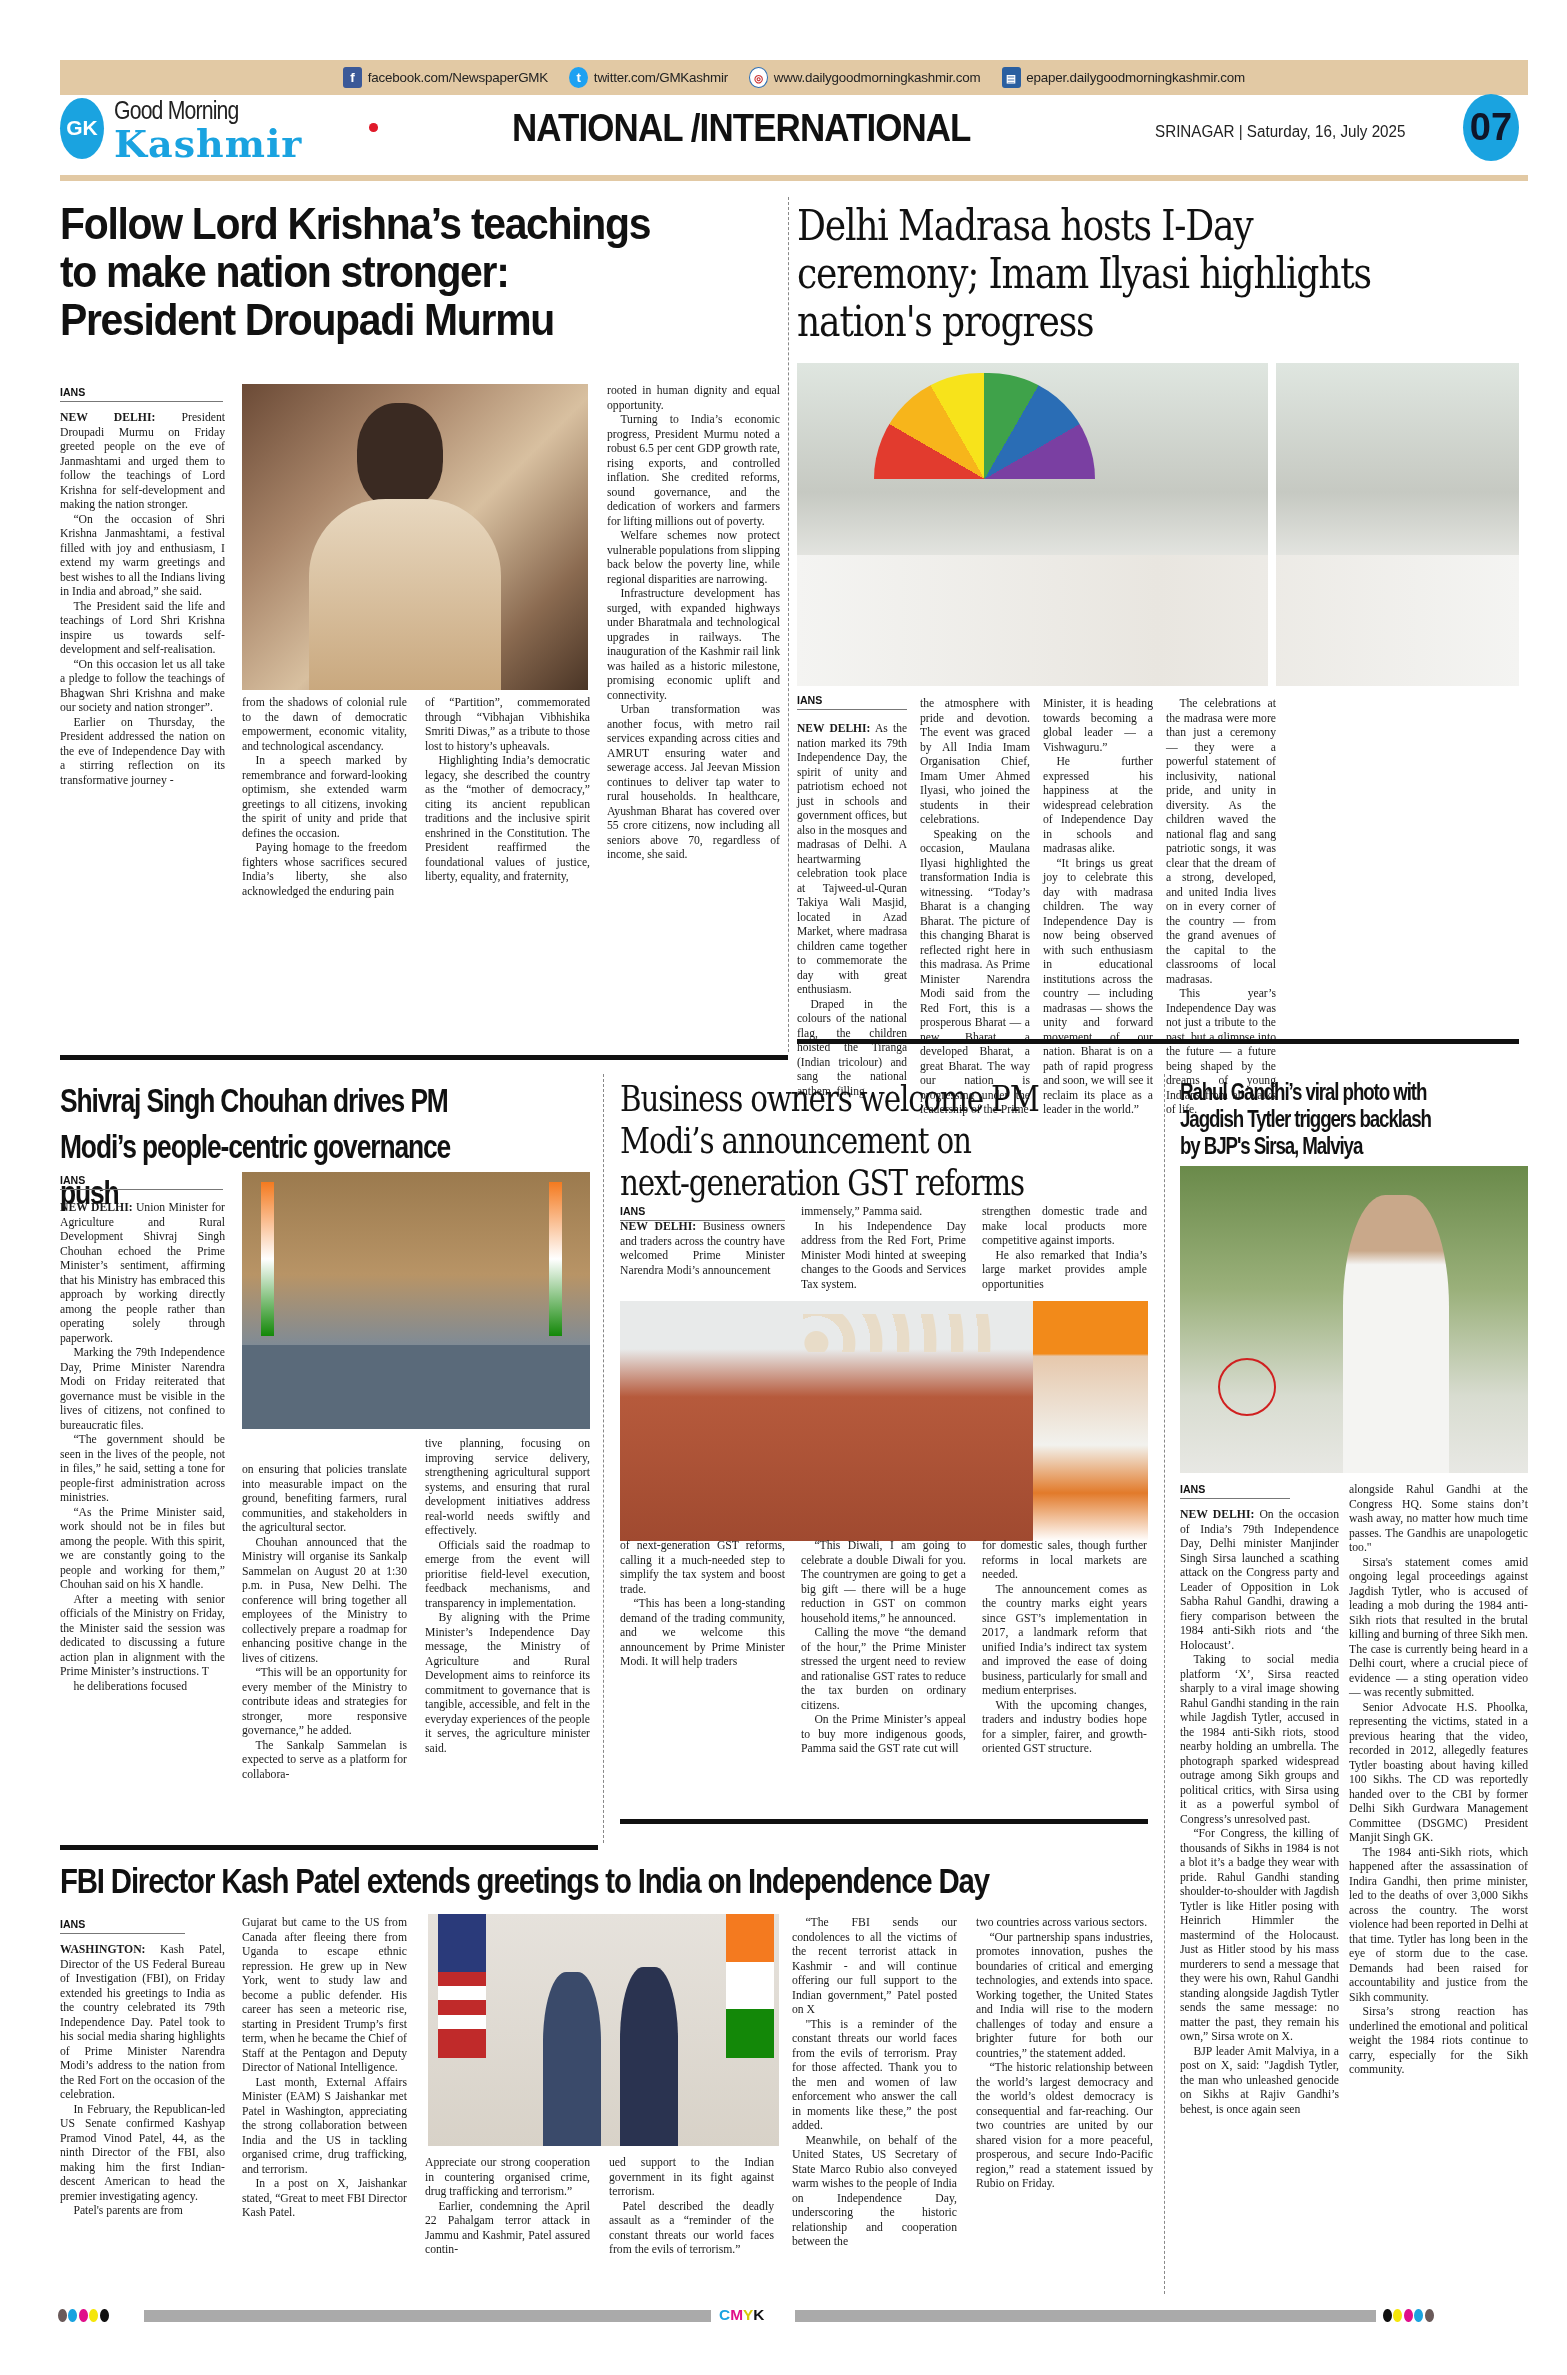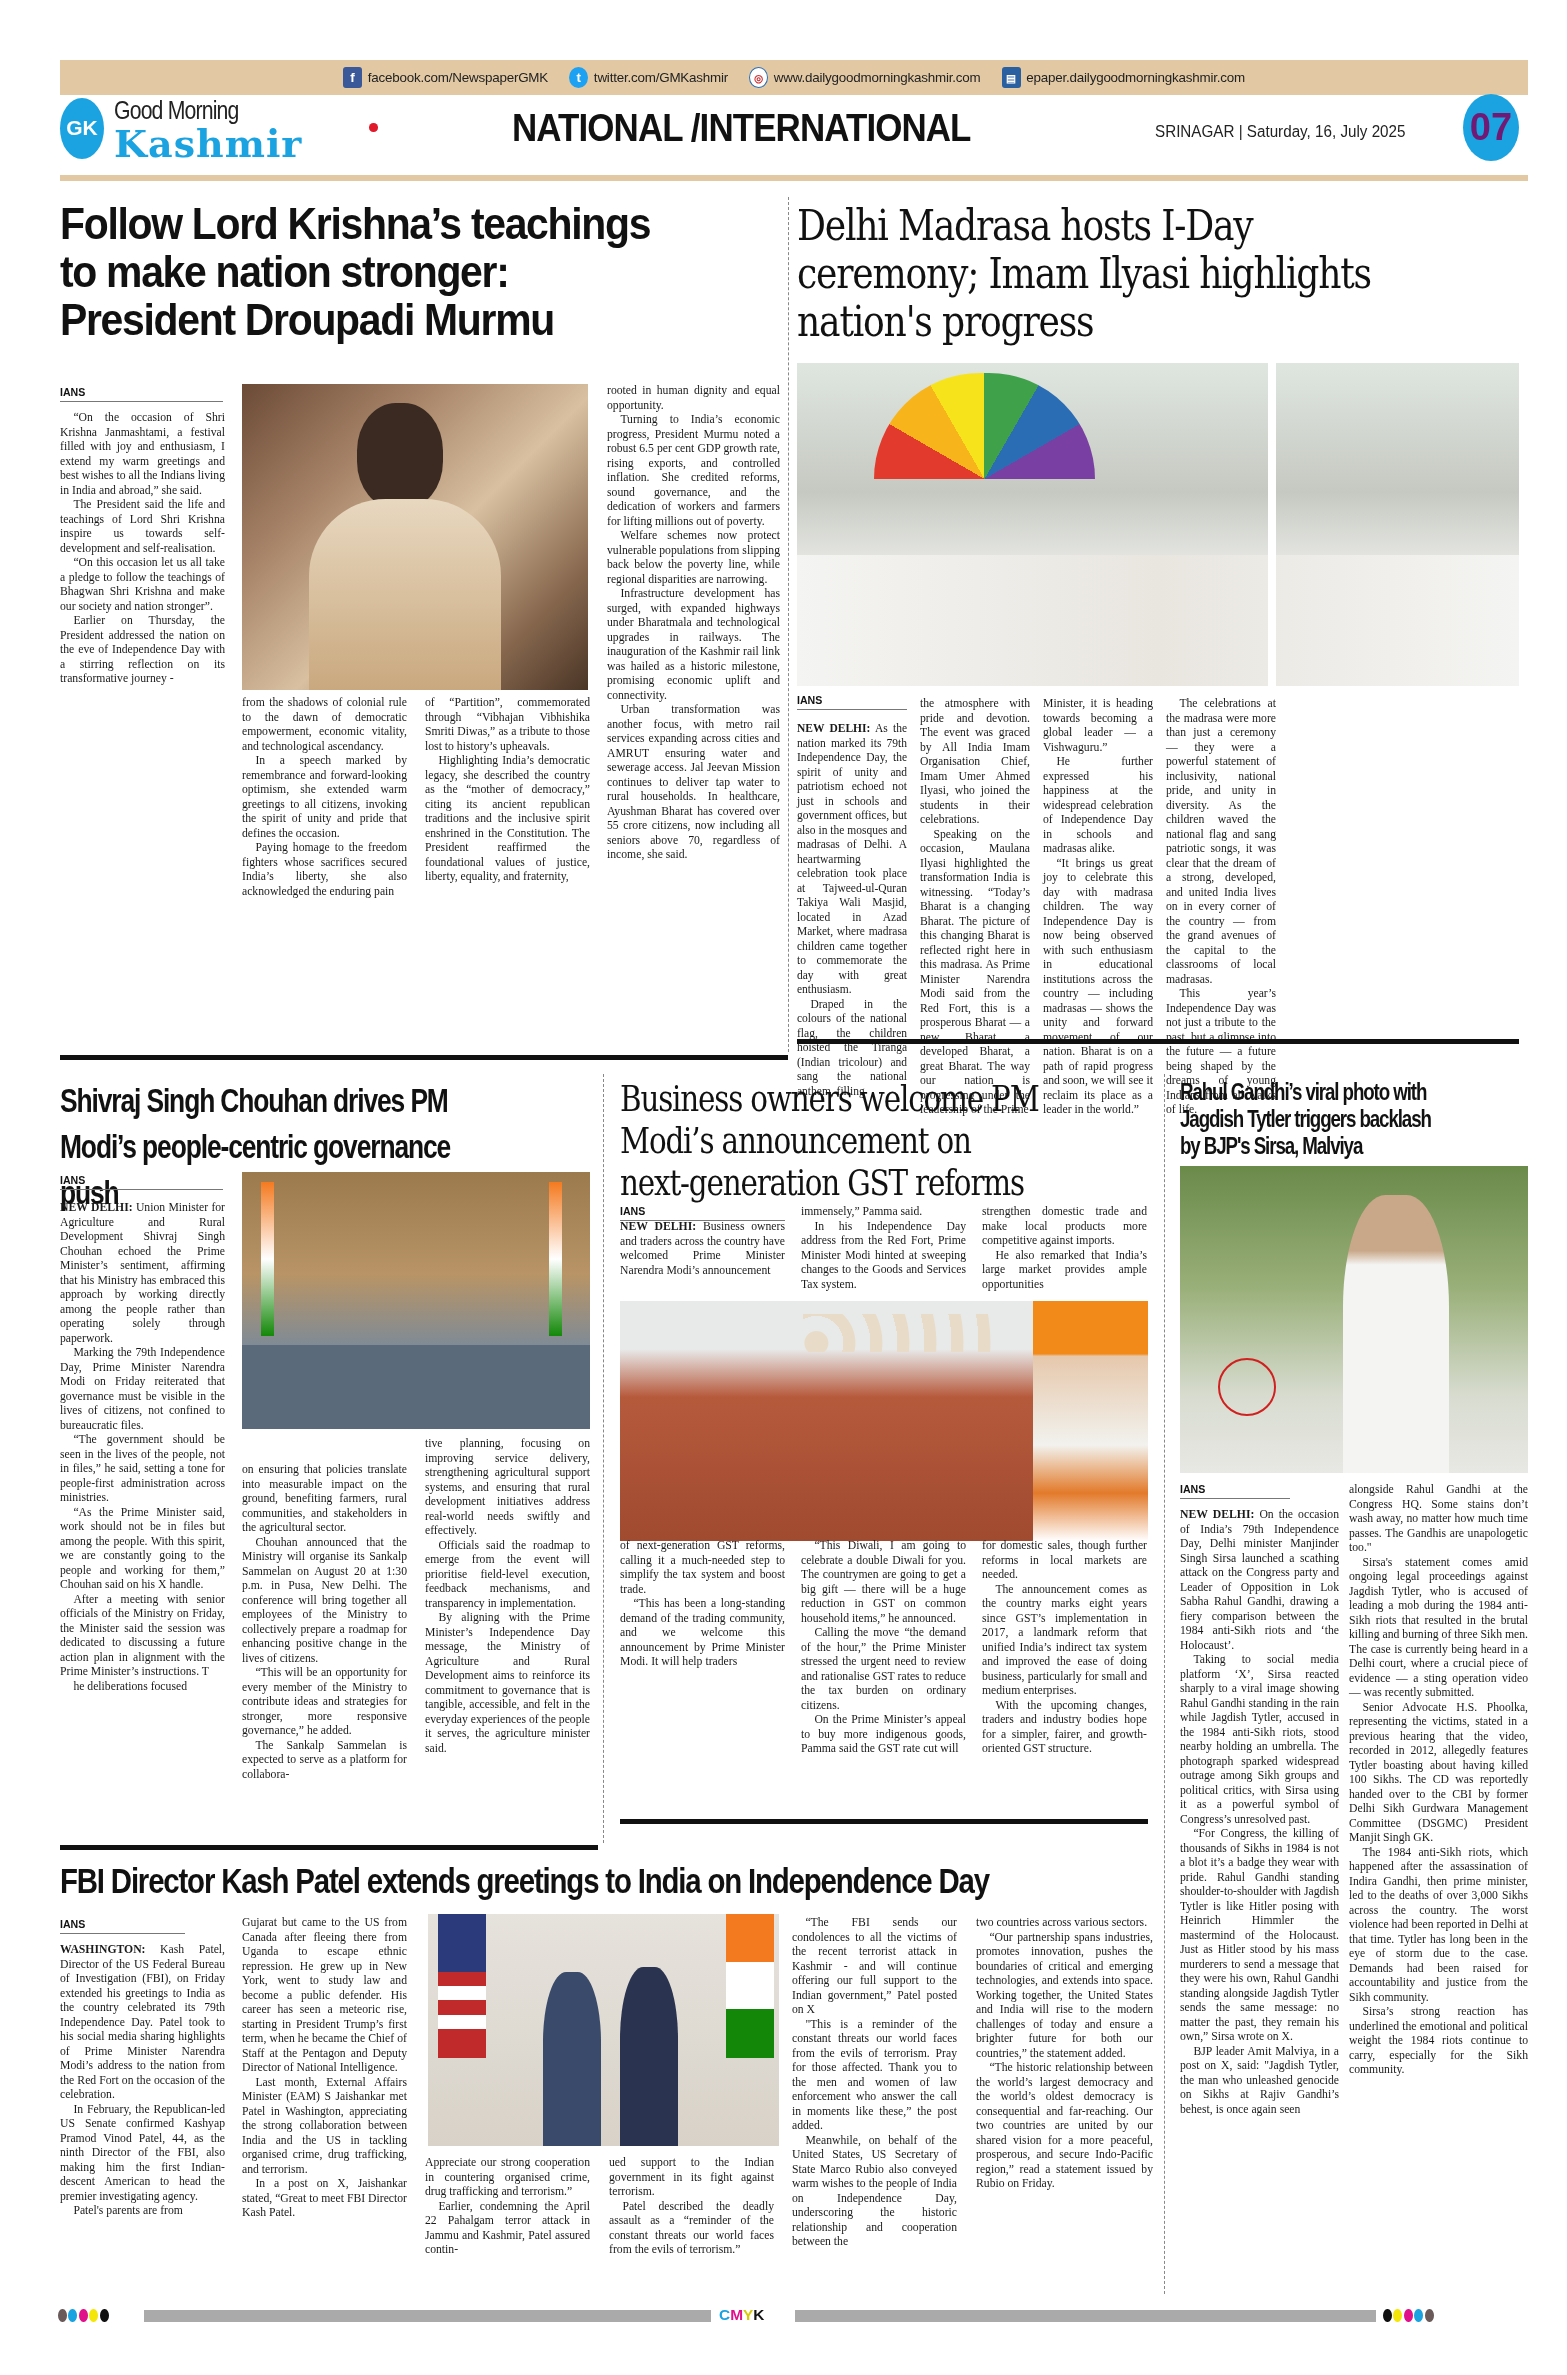--- a/index.html
+++ b/index.html
@@ -9,21 +9,21 @@
 .topbar .link{display:flex;align-items:center;gap:5.8px}
 .ico{width:19px;height:21px;border-radius:2.9px;display:inline-flex;align-items:center;justify-content:center;color:#fff;font-weight:bold;font-size:13.4px}
 .fb{background:#3b5998}.tw{background:#1da1f2;border-radius:50%}.web{background:#fff;border:1.9px solid #2a6db5;color:#c33;border-radius:50%;font-size:10.6px}.ep{background:#2a5fa0;font-size:10.6px}
 .masthead{left:60px;top:94px;width:1468px;height:77px}
 .gk-circle{left:0;top:3.8px;width:44px;height:61px;border-radius:50%;background:#1aa3e0;color:#fff;font-family:"Liberation Sans",sans-serif;font-weight:bold;font-size:21px;display:flex;align-items:center;justify-content:center}
 .gm{left:54px;top:1.9px;font-family:"Liberation Sans",sans-serif;font-size:25px;color:#222;letter-spacing:-1px;transform:scaleX(.85);transform-origin:left}
 .kash{left:54px;top:27px;font-family:"DejaVu Serif",serif;font-weight:bold;font-size:38px;color:#1aa3e0;letter-spacing:1px}
 .kash-dot{left:309px;top:29px;width:8.6px;height:8.6px;border-radius:50%;background:#e01a2a}
 .section{left:452px;top:13.4px;font-family:"Liberation Sans",sans-serif;font-weight:900;font-size:38px;color:#111;letter-spacing:-1px;transform:scaleX(.92);transform-origin:left}
 .dateline{left:1095px;top:27px;font-family:"Liberation Sans",sans-serif;font-size:17.3px;color:#222;transform:scaleX(.88);transform-origin:left}
-.pagenum{left:1403px;top:0px;width:56px;height:67px;border-radius:50%;background:#1aa3e0;color:#701a75;font-family:"Liberation Sans",sans-serif;font-weight:bold;font-size:38px;display:flex;align-items:center;justify-content:center}
+.pagenum{left:1403px;top:0px;width:56px;height:67px;border-radius:50%;background:#1aa3e0;color:#0f172a;font-family:"Liberation Sans",sans-serif;font-weight:bold;font-size:38px;display:flex;align-items:center;justify-content:center}
 .rule-tan{left:60px;top:175px;width:1468px;height:5.8px;background:#e2c9a4}
 .hl-sans{font-family:"Liberation Sans",sans-serif;font-weight:900;color:#111;letter-spacing:-1.4px}
 .hl-serif{font-family:"DejaVu Serif",serif;color:#111;letter-spacing:-1.4px}
 .byline{font-family:"Liberation Sans",sans-serif;font-weight:bold;font-size:10.6px;text-align:left;border-bottom:1px solid #777;padding-bottom:2.9px}
 .col{font-size:11.7px;line-height:14.5px;text-align:justify;hyphens:auto;color:#1a1a1a}
 .col p{text-indent:13.4px}
 .col p.first{text-indent:0}
 .col b{font-weight:bold}
 .vdash{border-left:1px dashed #888}
 .hrule{height:4.8px;background:#111}
@@ -64,20 +64,21 @@
 </div>
 <div class="abs rule-tan"></div>
 
 <div class="abs hl-sans" style="left:60px;top:200px;width:730px;font-size:44px;line-height:48px;transform:scaleX(.93);transform-origin:left">
   <div>Follow Lord Krishna’s teachings</div>
   <div>to make nation stronger:</div>
   <div>President Droupadi Murmu</div>
 </div>
 <div class="abs byline" style="left:60px;top:386px;width:163px">IANS</div>
 <div class="abs col" style="left:60px;top:411px;width:165px">
+  <p class="first"><b>NEW DELHI:</b> <span>President Droupadi Murmu on Friday greeted people on the eve of Janmashtami and urged them to follow the teachings of Lord Krishna for self-development and making the nation stronger.</span></p>
   <p>“On the occasion of Shri Krishna Janmashtami, a festival filled with joy and enthusiasm, I extend my warm greetings and best wishes to all the Indians living in India and abroad,” she said.</p>
   <p>The President said the life and teachings of Lord Shri Krishna inspire us towards self-development and self-realisation.</p>
   <p>“On this occasion let us all take a pledge to follow the teachings of Bhagwan Shri Krishna and make our society and nation stronger”.</p>
   <p>Earlier on Thursday, the President addressed the nation on the eve of Independence Day with a stirring reflection on its transformative journey -</p>
 </div>
 <div class="abs photo" style="left:242px;top:384px;width:346px;height:306px;background:linear-gradient(135deg,#6b4a36 0%,#a9866a 30%,#d8c0a0 55%,#8a6a50 80%,#4a3526 100%)">
   <div class="abs" style="left:115px;top:19px;width:86px;height:106px;border-radius:45%;background:#3a2a22"></div>
   <div class="abs" style="left:67px;top:115px;width:192px;height:192px;border-radius:40% 40% 0 0;background:linear-gradient(180deg,#e8d8c0,#c9a87e)"></div>
 </div>
 <div class="abs col" style="left:242px;top:696px;width:165px">

